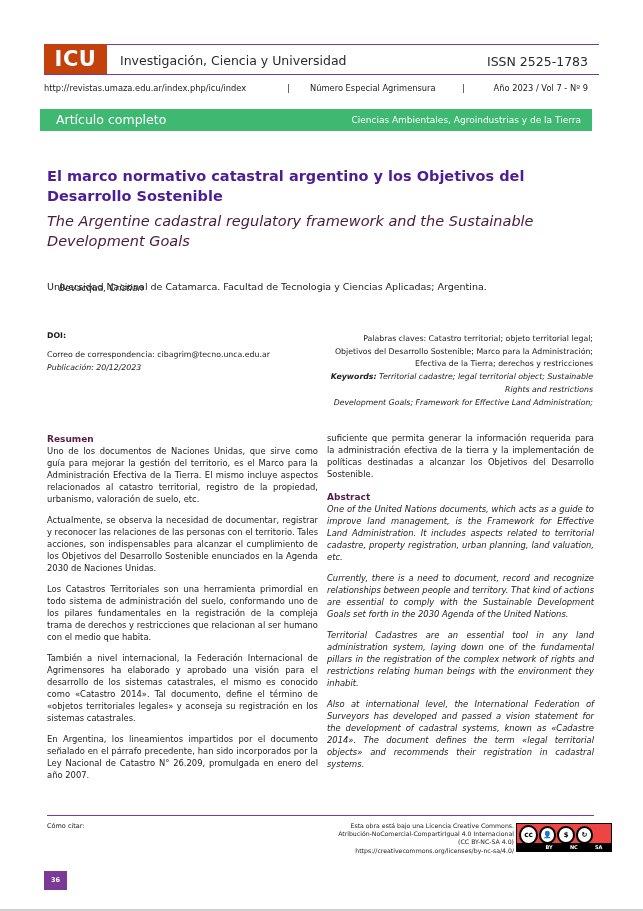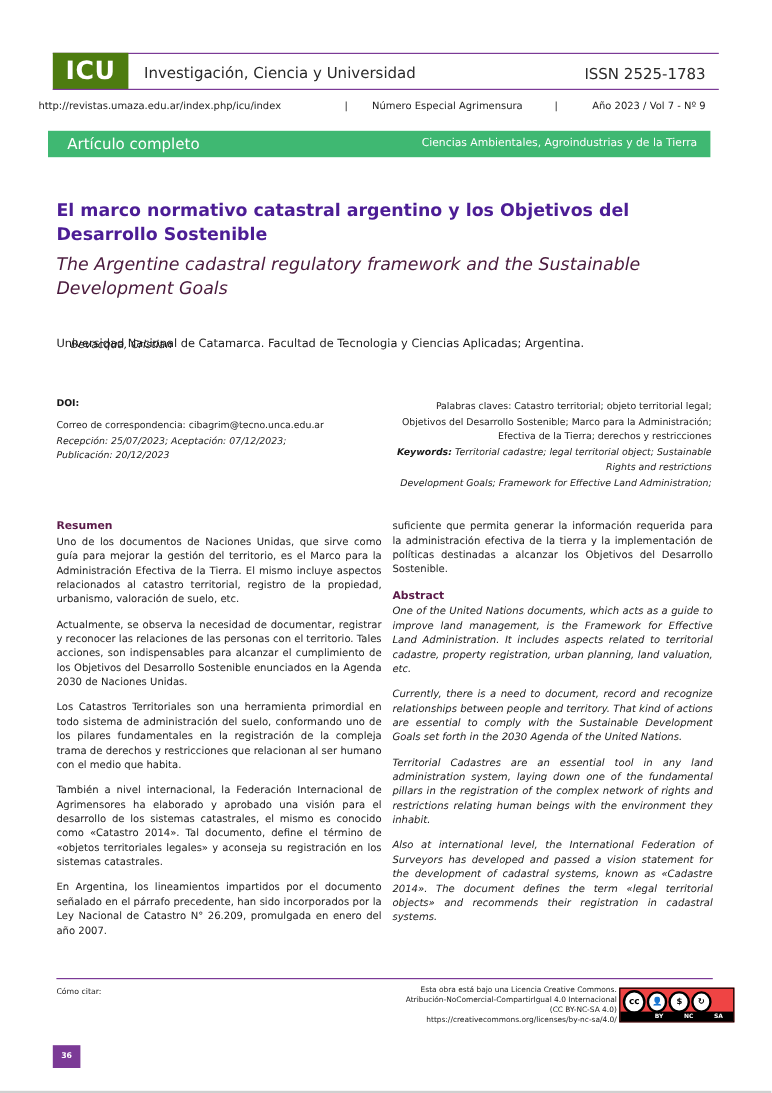--- a/index.html
+++ b/index.html
@@ -1,27 +1,27 @@
 <!DOCTYPE html>
 <html><head>
 <meta charset="utf-8">
 <style>
   * { margin: 0; padding: 0; box-sizing: border-box; }
   html, body { width: 643px; height: 911px; background: #ffffff; overflow: hidden; }
   body { position: relative; font-family: "DejaVu Sans", sans-serif; color: #1a1a1a; }
 
   .hdr-line-top { position: absolute; left: 44px; top: 44px; width: 555px; height: 1px; background: #7b3a96; }
   .hdr-line-bot { position: absolute; left: 44px; top: 74px; width: 555px; height: 1px; background: #7b3a96; }
-  .logo { position: absolute; left: 44px; top: 44px; width: 63px; height: 31px; background: #4d7c0f; color: #fff;
+  .logo { position: absolute; left: 44px; top: 44px; width: 63px; height: 31px; background: #c2410c; color: #fff;
           font-family: "DejaVu Sans", sans-serif; font-weight: bold; font-size: 21px; line-height: 31px; text-align: center; letter-spacing: 0.5px; }
   .journal-name { position: absolute; left: 120px; top: 53px; font-size: 12.5px; color: #2a2a2a; font-family: "DejaVu Sans", sans-serif; }
   .issn { position: absolute; right: 55px; top: 54px; font-size: 12.5px; color: #2a2a2a; }
 
   .subhdr { position: absolute; top: 83px; font-size: 8.3px; color: #1a1a1a; }
-  .subhdr.url { left: 32px; }
+  .subhdr.url { left: 44px; }
   .subhdr.sep1 { left: 287px; }
   .subhdr.special { left: 310px; }
   .subhdr.sep2 { left: 462px; }
   .subhdr.year { right: 55px; }
 
   .green-bar { position: absolute; left: 40px; top: 109px; width: 552px; height: 22px; background: #3fb872; }
   .article-type { position: absolute; left: 16px; top: 3px; font-size: 12.5px; color: #fff; }
   .area { position: absolute; right: 11px; top: 6px; font-size: 9px; color: #fff; }
 
   .title-es { position: absolute; left: 47px; top: 166px; width: 550px; font-family: "DejaVu Sans", sans-serif; font-weight: bold;
@@ -85,21 +85,20 @@
 
 <div class="title-es">El marco normativo catastral argentino y los Objetivos del Desarrollo Sostenible</div>
 <div class="title-en">The Argentine cadastral regulatory framework and the Sustainable Development Goals</div>
 
 <div class="author">Bevacqua, Cristian</div>
 <div class="affil">Universidad Nacional de Catamarca. Facultad de Tecnologia y Ciencias Aplicadas; Argentina.</div>
 
 <div class="meta-left">
   <span class="doi">DOI:</span>
   <span class="line">Correo de correspondencia: cibagrim@tecno.unca.edu.ar</span>
-  <span class="line it">Recepción: 25/07/2023; Aceptación: 07/12/2023;</span>
   <span class="line it">Publicación: 20/12/2023</span>
 </div>
 
 <div class="kw-block">
   <div><span>Palabras claves:</span> <span>Catastro territorial; objeto territorial legal;</span></div>
   <div>Objetivos del Desarrollo Sostenible; Marco para la Administración;</div>
   <div>Efectiva de la Tierra; derechos y restricciones</div>
   <div class="kw-en"><span class="b">Keywords:</span> <span>Territorial cadastre; legal territorial object; Sustainable</span></div>
   <div class="kw-en">Rights and restrictions</div>
   <div class="kw-en">Development Goals; Framework for Effective Land Administration;</div>

